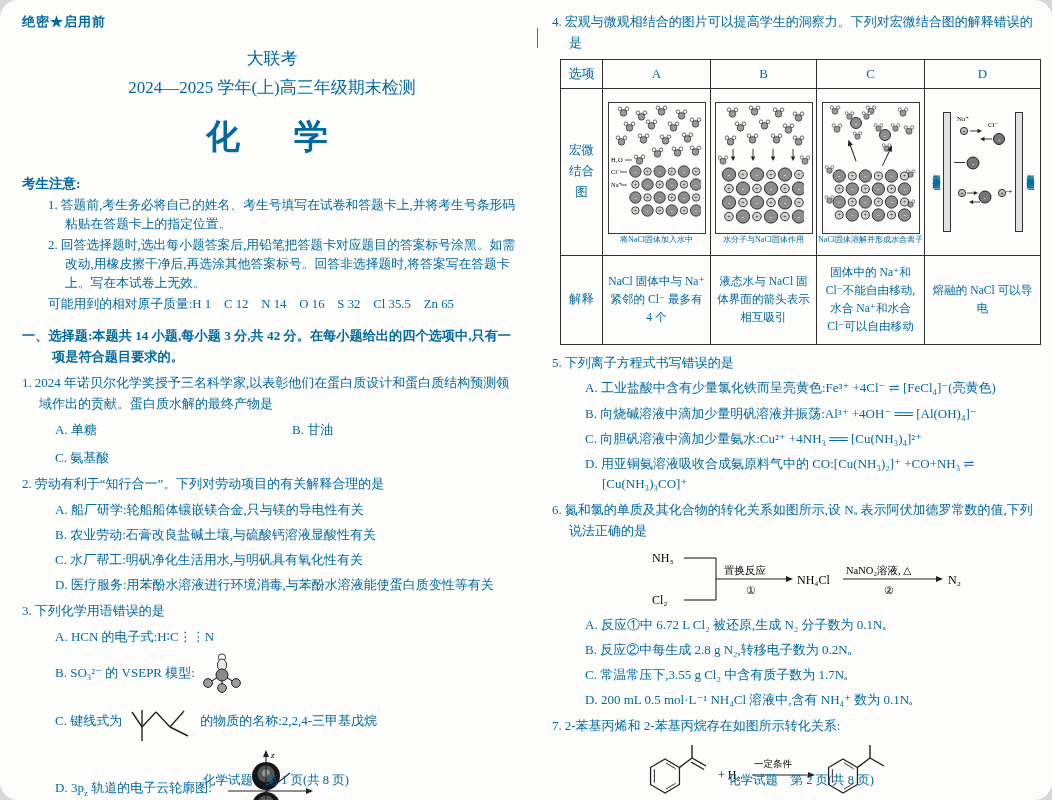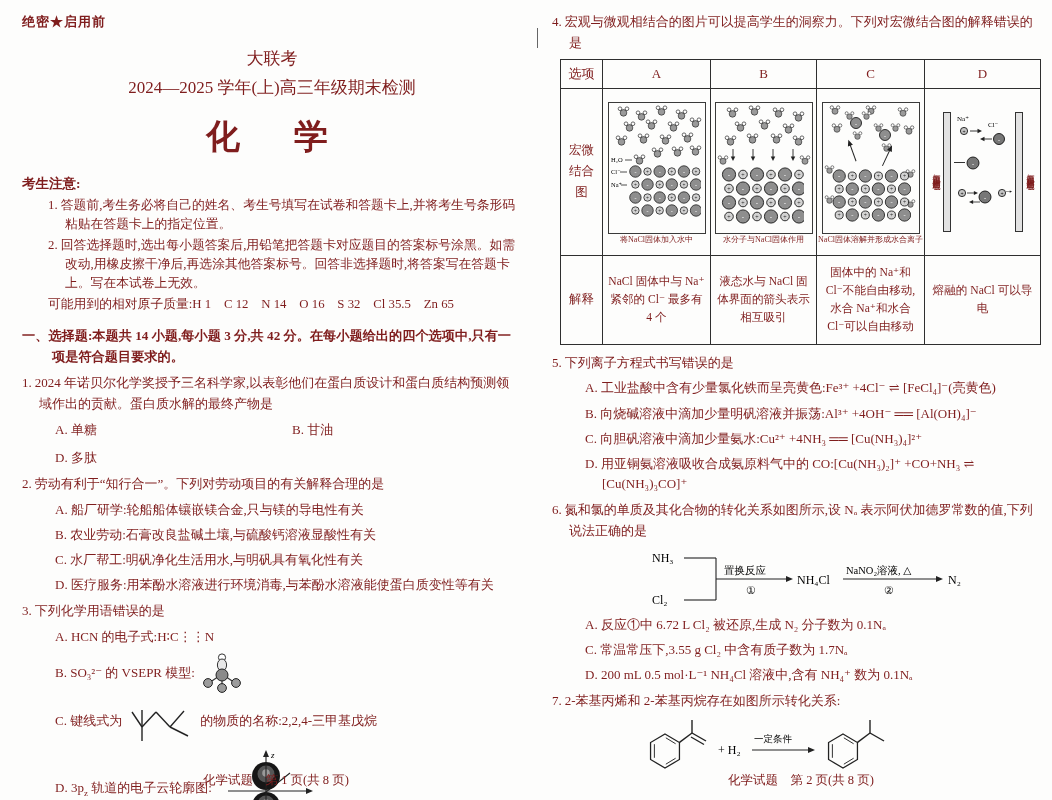--- a/index.html
+++ b/index.html
@@ -1,17 +1,17 @@
 <!DOCTYPE html>
 <html><head>
 <meta charset="utf-8">
 <style>
   html,body{margin:0;padding:0;background:#d8d8d8;}
   .sheet{position:relative;width:1052px;height:800px;background:#fdfdfc;margin:0 auto;overflow:hidden;
-         font-family:"Liberation Serif","DejaVu Serif",serif;color:#7f1d1d;font-size:13px;line-height:1.5;}
+         font-family:"Liberation Serif","DejaVu Serif",serif;color:#0369a1;font-size:13px;line-height:1.5;border-radius:18px;}
   .page{position:absolute;top:12px;height:778px;}
   .pg1{left:22px;width:500px;}
   .pg2{left:552px;width:490px;}
   .fold-mark{position:absolute;left:537px;top:28px;width:1px;height:20px;background:#666;}
   .b{font-weight:bold;}
   .center{text-align:center;}
   .sec-label{font-size:13px;letter-spacing:1px;}
   .brand{font-size:17px;margin-top:14px;}
   .session{font-size:17px;margin-top:4px;}
   .subject{font-size:34px;font-weight:bold;letter-spacing:10px;margin:10px 0 12px;}
@@ -115,21 +115,21 @@
     <div class="notice-item">2. 回答选择题时,选出每小题答案后,用铅笔把答题卡对应题目的答案标号涂黑。如需改动,用橡皮擦干净后,再选涂其他答案标号。回答非选择题时,将答案写在答题卡上。写在本试卷上无效。</div>
     <div class="atomic">可能用到的相对原子质量:H 1　C 12　N 14　O 16　S 32　Cl 35.5　Zn 65</div>
 
     <div class="section-h b">一、选择题:本题共 14 小题,每小题 3 分,共 42 分。在每小题给出的四个选项中,只有一项是符合题目要求的。</div>
 
     <div class="q">
       <p class="stem"><span class="qnum">1.</span><span>2024 年诺贝尔化学奖授予三名科学家,以表彰他们在蛋白质设计和蛋白质结构预测领域作出的贡献。蛋白质水解的最终产物是</span></p>
       <div class="optgrid">
         <div class="opt">A. 单糖</div>
         <div class="opt">B. 甘油</div>
-        <div class="opt">D. 多肽</div>
+        <div class="opt">C. 氨基酸</div>
       </div>
     </div>
 
     <div class="q">
       <p class="stem"><span class="qnum">2.</span><span>劳动有利于“知行合一”。下列对劳动项目的有关解释合理的是</span></p>
       <div class="opt">A. 船厂研学:轮船船体镶嵌镁合金,只与镁的导电性有关</div>
       <div class="opt">B. 农业劳动:石膏改良盐碱土壤,与硫酸钙溶液显酸性有关</div>
       <div class="opt">C. 水厂帮工:明矾净化生活用水,与明矾具有氧化性有关</div>
       <div class="opt">D. 医疗服务:用苯酚水溶液进行环境消毒,与苯酚水溶液能使蛋白质变性等有关</div>
     </div>
@@ -400,20 +400,21 @@
         <text x="84" y="28" font-size="10.5">置换反应</text>
         <text x="106" y="48" font-size="11">①</text>
         <text x="157" y="38" font-size="12">NH₄Cl</text>
         <line x1="203" y1="33" x2="296" y2="33" stroke="#222" stroke-width="1.1"></line>
         <polygon points="296,30 303,33 296,36" fill="#222"></polygon>
         <text x="206" y="28" font-size="10.5">NaNO₂溶液, △</text>
         <text x="244" y="48" font-size="11">②</text>
         <text x="308" y="38" font-size="12">N₂</text>
       </svg>
       <div class="opt">A. 反应①中 6.72 L Cl₂ 被还原,生成 N₂ 分子数为 0.1Nₐ</div>
+      <div class="opt">B. 反应②中每生成 2.8 g N₂,转移电子数为 0.2Nₐ</div>
       <div class="opt">C. 常温常压下,3.55 g Cl₂ 中含有质子数为 1.7Nₐ</div>
       <div class="opt">D. 200 mL 0.5 mol·L⁻¹ NH₄Cl 溶液中,含有 NH₄⁺ 数为 0.1Nₐ</div>
     </div>
 
     <div class="q">
       <p class="stem"><span class="qnum">7.</span><span>2-苯基丙烯和 2-苯基丙烷存在如图所示转化关系:</span></p>
       <svg class="q7d" width="290" height="60" viewBox="0 0 290 60">
         <use href="#benz" x="6" y="16" width="34" height="38"></use>
         <line x1="37.5" y1="26.4" x2="50" y2="17" stroke="#222" stroke-width="1.4"></line>
         <line x1="50" y1="17" x2="50" y2="4" stroke="#222" stroke-width="1.4"></line>

